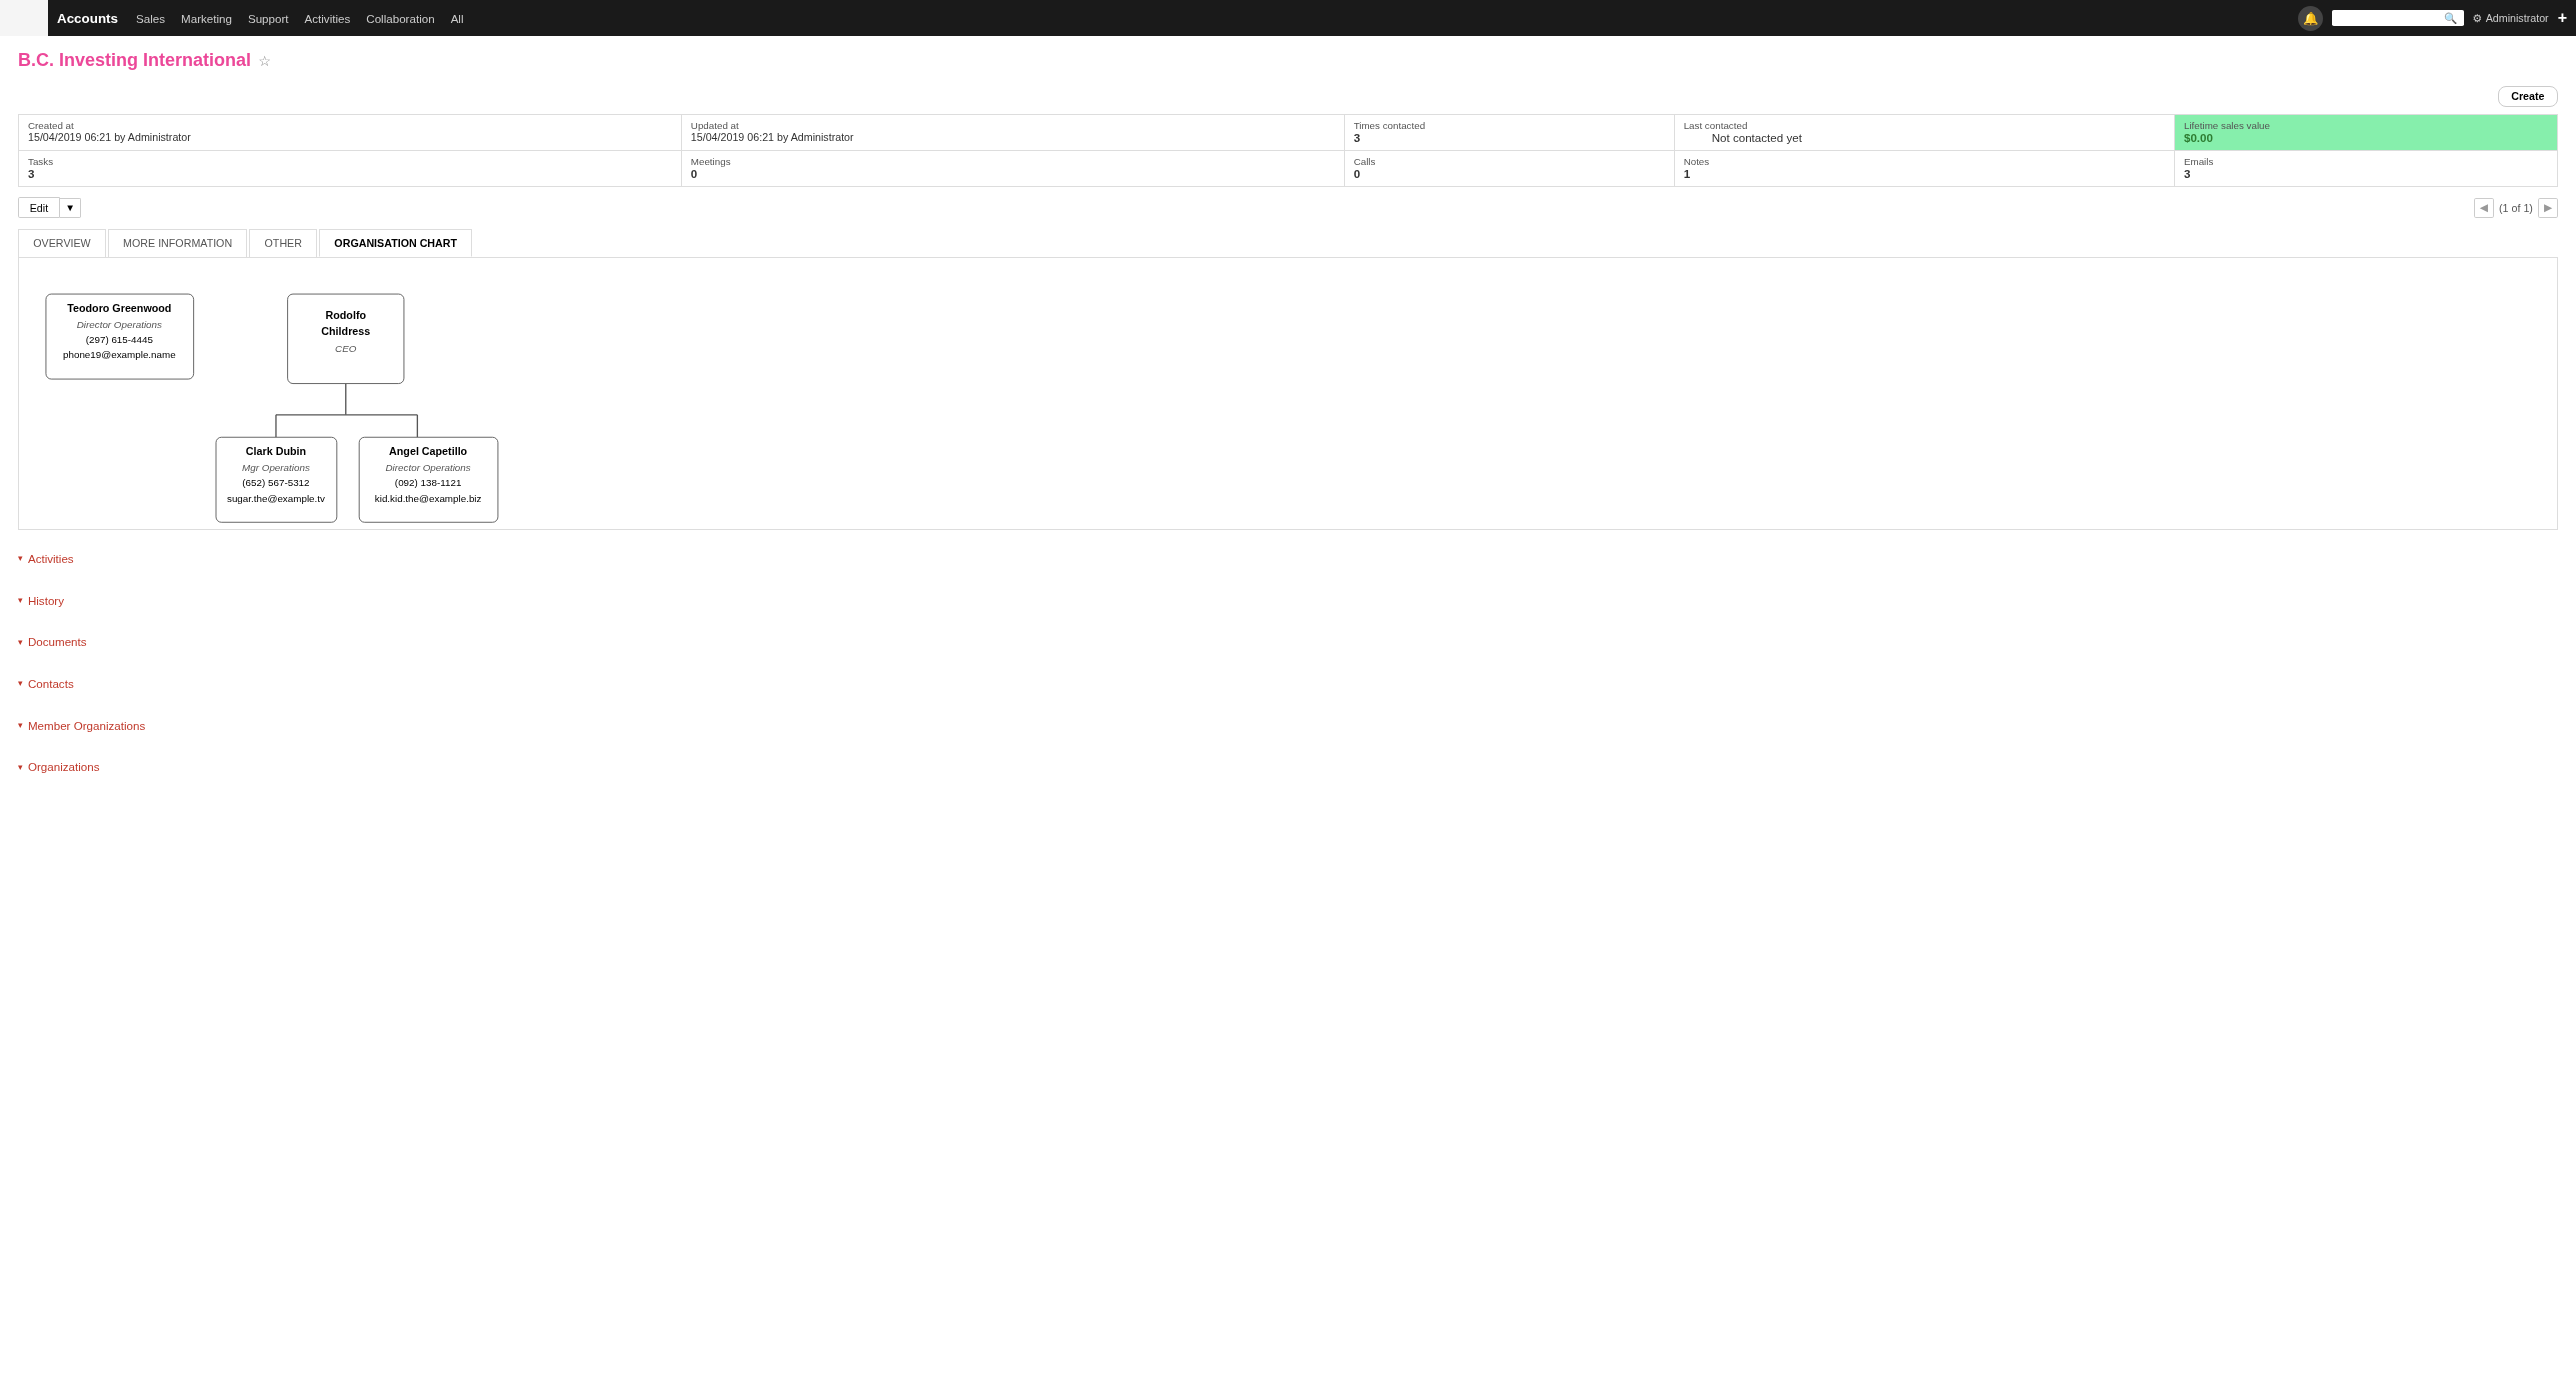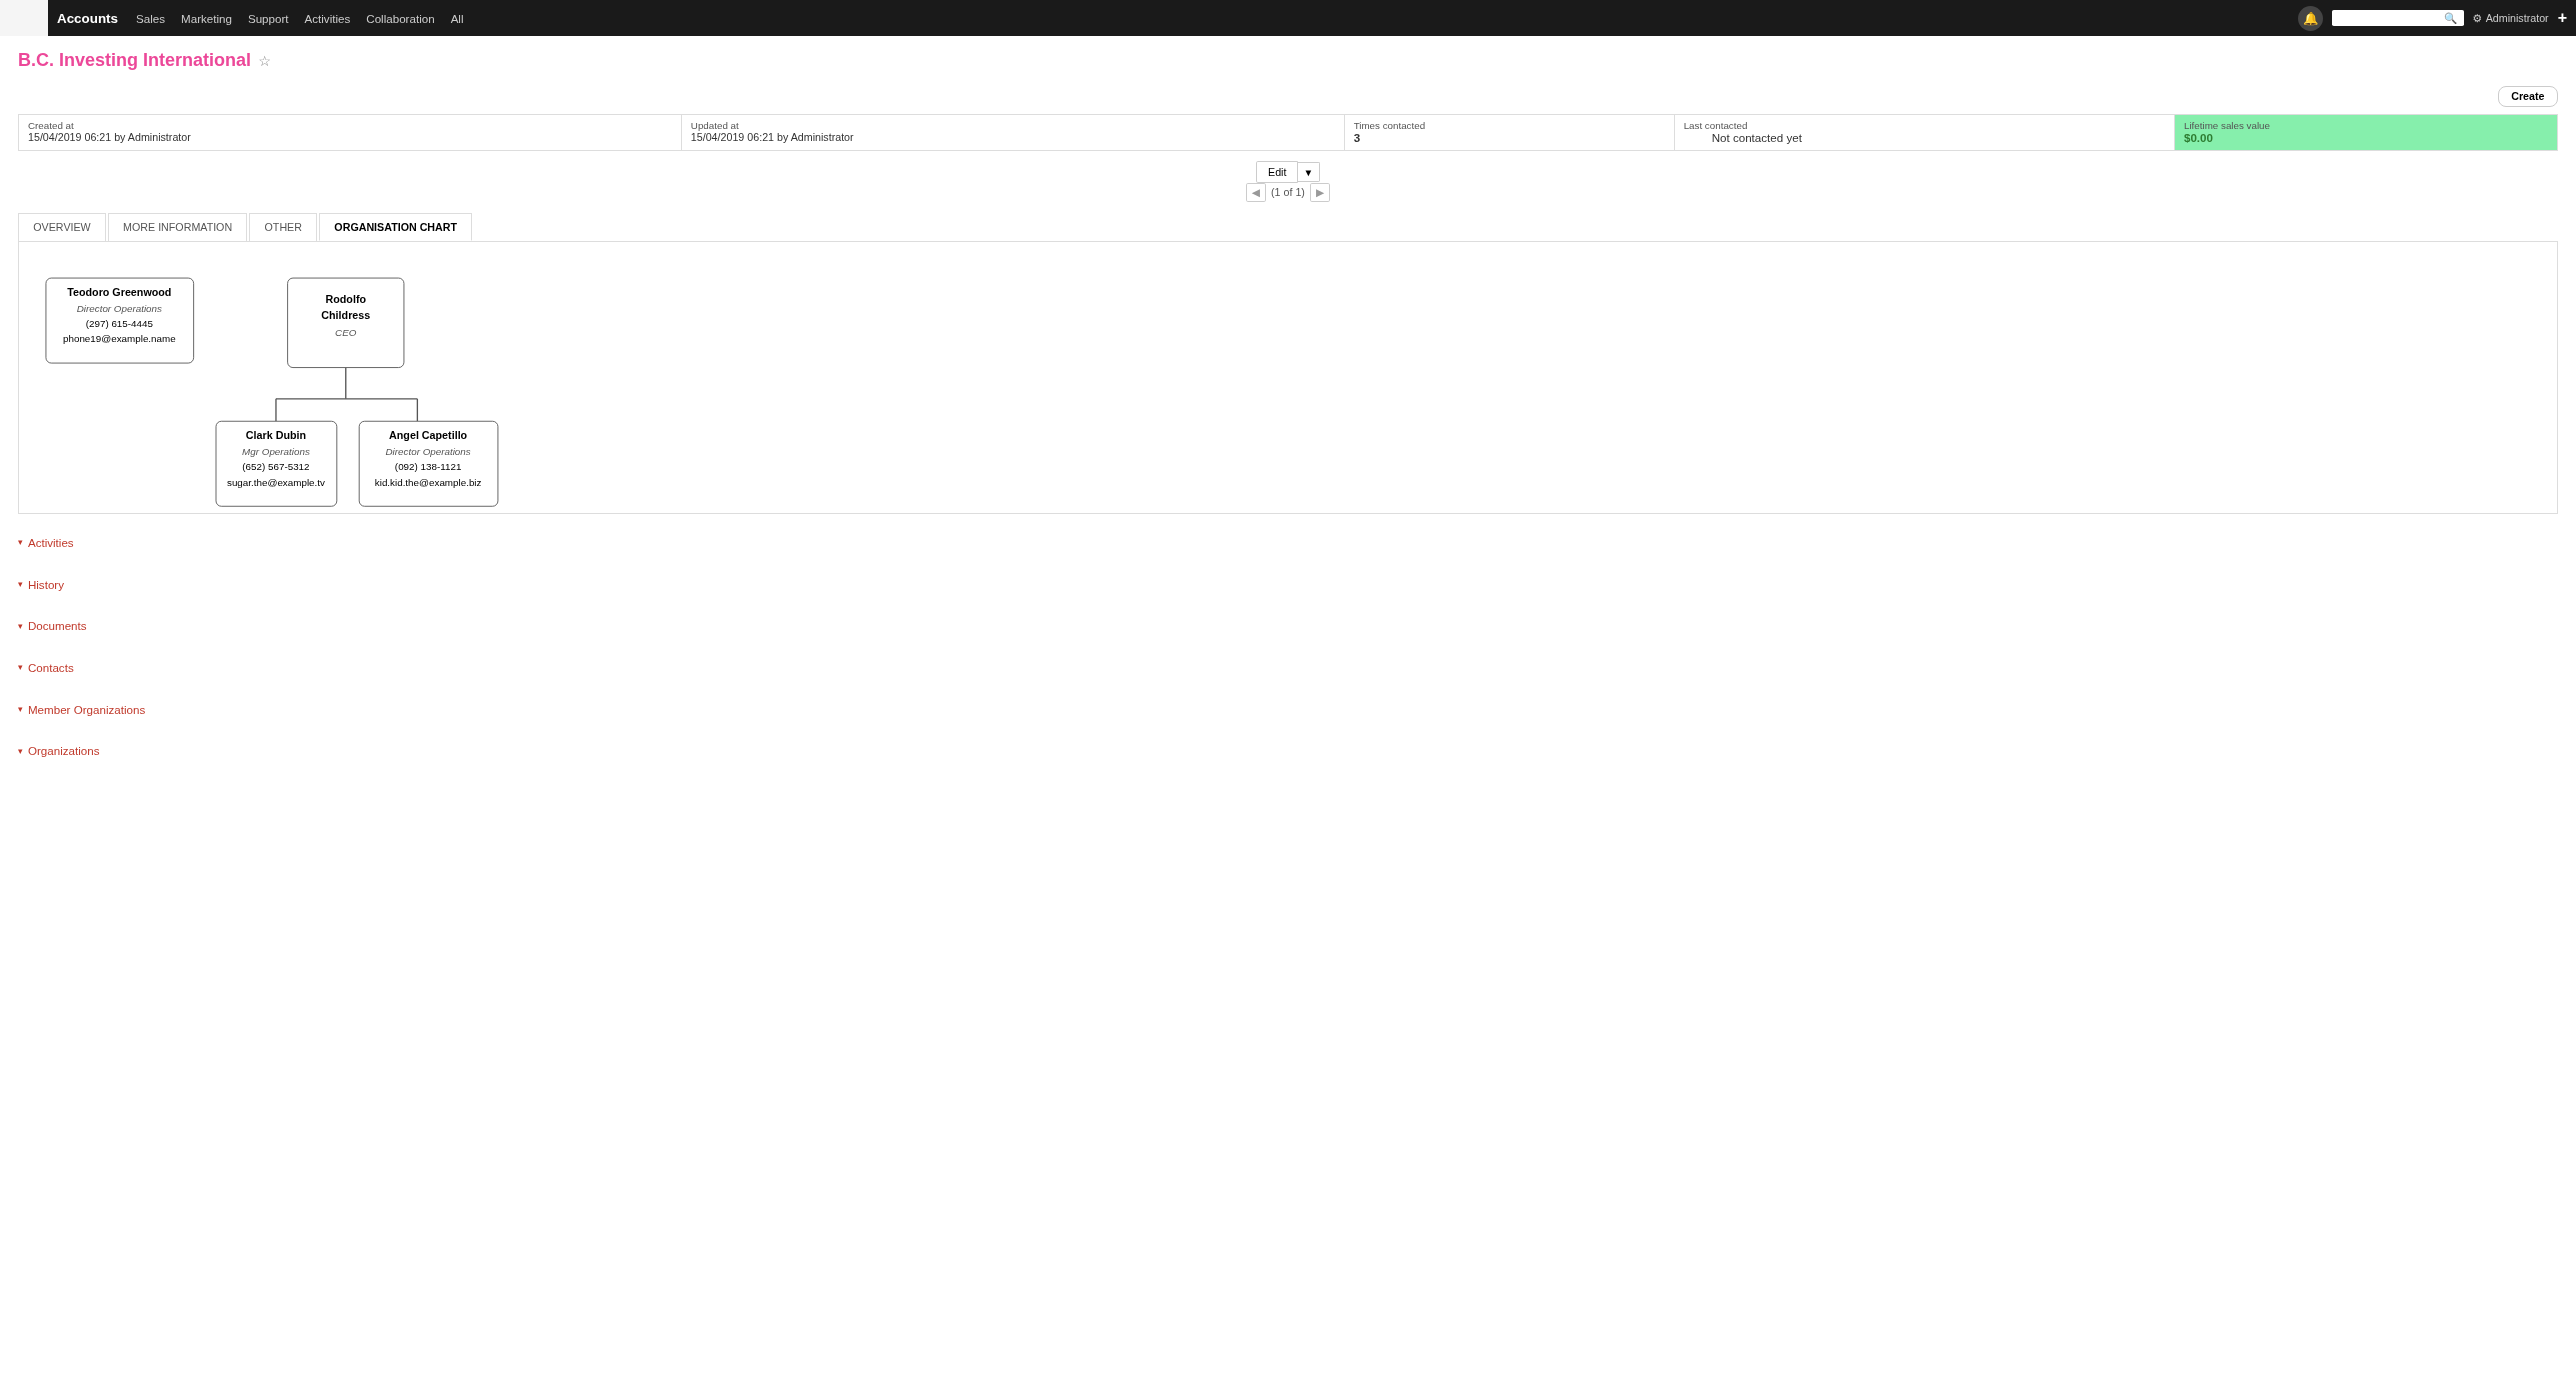--- a/index.html
+++ b/index.html
@@ -129,21 +129,20 @@
     .stats-green .stats-value {
       color: #2e7d32;
     }
 
     
     .edit-row {
       display: flex;
       align-items: center;
       justify-content: space-between;
       margin-bottom: 10.7px;
-      flex-direction: column;
     }
     .edit-btn-group {
       display: flex;
       align-items: center;
     }
     .edit-btn {
       background: #fff;
       border: 0.9px solid #ccc;
       padding: 3.6px 10.7px;
       font-size: 10.7px;
@@ -287,20 +286,42 @@
         </td>
         <td>
           <div class="stats-label">Last contacted</div>
           <div class="stats-value" style="font-weight:normal;margin-left:28px;">Not contacted yet</div>
         </td>
         <td class="stats-green">
           <div class="stats-label">Lifetime sales value</div>
           <div class="stats-value">$0.00</div>
         </td>
       </tr>
+      <tr>
+        <td>
+          <div class="stats-label">Tasks</div>
+          <div class="stats-value">3</div>
+        </td>
+        <td>
+          <div class="stats-label">Meetings</div>
+          <div class="stats-value">0</div>
+        </td>
+        <td>
+          <div class="stats-label">Calls</div>
+          <div class="stats-value">0</div>
+        </td>
+        <td>
+          <div class="stats-label">Notes</div>
+          <div class="stats-value">1</div>
+        </td>
+        <td>
+          <div class="stats-label">Emails</div>
+          <div class="stats-value">3</div>
+        </td>
+      </tr>
     </tbody>
   </table>
 
   <div class="edit-row">
     <div class="edit-btn-group">
       <button class="edit-btn">Edit</button>
       <button class="edit-dropdown-btn">▼</button>
     </div>
     <div class="pagination">
       <div class="pag-btn">◀</div>

